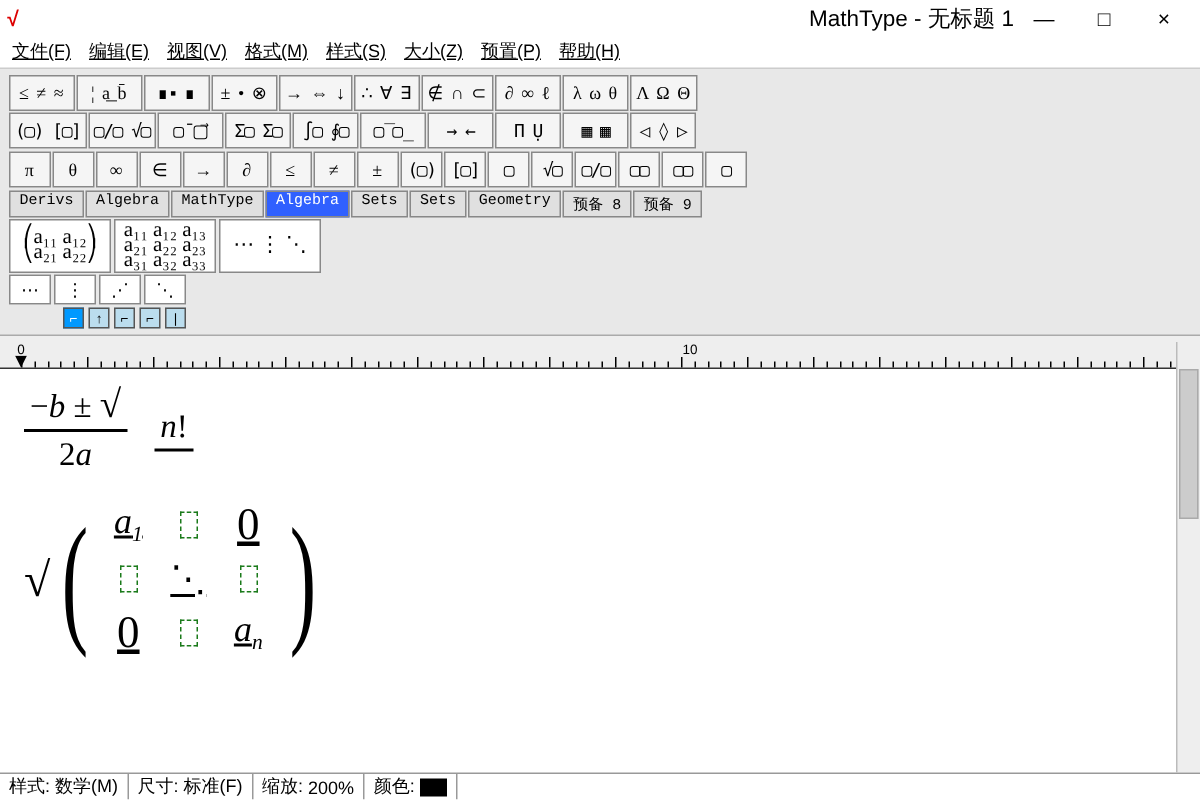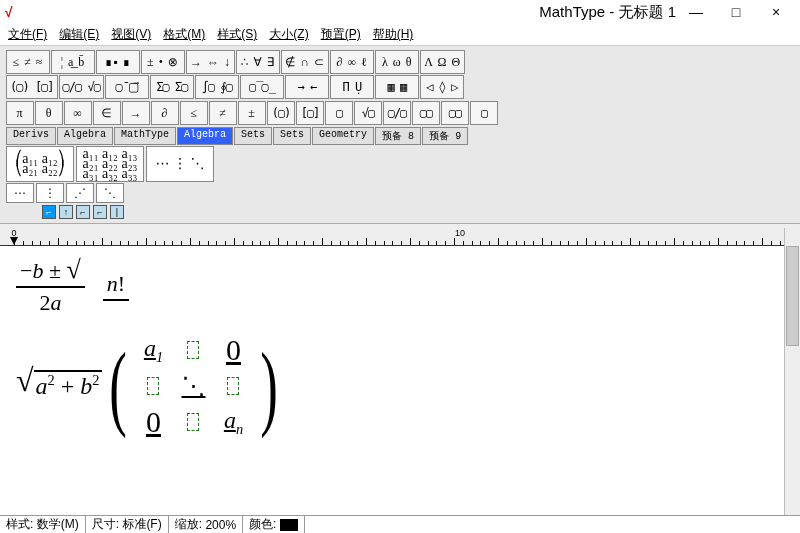--- a/index.html
+++ b/index.html
@@ -275,21 +275,20 @@
 
     <span class="frac">
       <span class="num"><span>n</span><span class="upright">!</span></span>
       <span class="bar"></span>
     </span>
   </div>
 
   <div class="formula-line2">
     <span class="sqrt" style="font-size:24px;">
       <span class="sqrt-v" style="font-size:32px;">√</span>
-      <span class="sqrt-body"><span>a</span><span class="sup">2</span> <span class="upright">+</span> <span>b</span><span class="sup">2</span></span>
     </span>
     <span class="big-paren">(</span>
     <span class="mat3">
       <span><span>a</span><span class="sub">1</span></span>
       <span class="placeholder"></span>
       <span class="upright" style="font-size:30px;">0</span>
       <span class="placeholder"></span>
       <span class="upright">⋱</span>
       <span class="placeholder"></span>
       <span class="upright" style="font-size:30px;">0</span>

